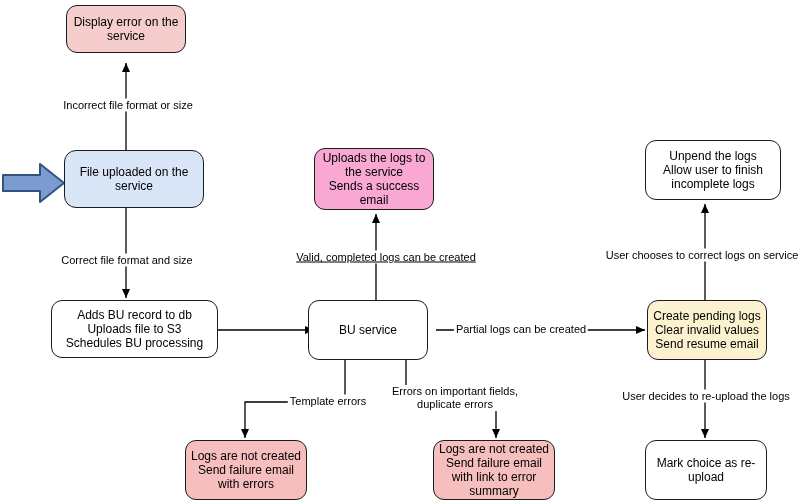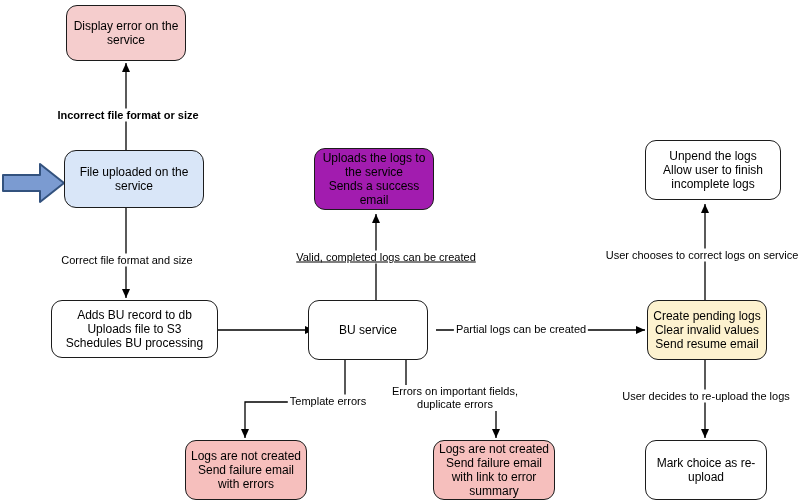--- a/index.html
+++ b/index.html
@@ -13,41 +13,41 @@
     position:absolute; box-sizing:border-box;
     display:flex; align-items:center; justify-content:center;
     text-align:center; white-space:pre-line;
     border:1.5px solid #1c1c1c; border-radius:11px;
     font-size:12px; line-height:14px; color:#000;
     background:#ffffff; padding:2px;
   }
   .fill-error   { background:#f5cdcd; }
   .fill-error2  { background:#f6bfbd; }
   .fill-input   { background:#d9e6f8; }
-  .fill-success { background:#a21caf; }
+  .fill-success { background:#f9a8d4; }
   .fill-pending { background:#fdf2cf; }
   .edge-label {
     position:absolute; transform:translate(-50%,-50%);
     background:#ffffff; color:#000;
     font-size:11px; line-height:13px; text-align:center;
     white-space:pre; padding:0 2px;
   }
   
-  #n-display-error  { left:66px;  top:5px;   width:120px; height:56px; }
+  #n-display-error  { left:66px;  top:5px;   width:120px; height:48px; }
   #n-file-uploaded  { left:64px;  top:150px; width:140px; height:58px;border-radius:12px; }
   #n-adds-bu        { left:51px;  top:300px; width:167px; height:58px; }
   #n-bu-service     { left:308px; top:300px; width:120px; height:60px; }
   #n-uploads-logs   { left:314px; top:148px; width:120px; height:62px; }
   #n-create-pending { left:647px; top:300px; width:120px; height:60px; }
   #n-unpend         { left:645px; top:140px; width:136px; height:60px; }
   #n-mark-reupload  { left:645px; top:440px; width:122px; height:60px; }
   #n-logs-errors    { left:185px; top:440px; width:122px; height:60px; }
   #n-logs-summary   { left:433px; top:440px; width:122px; height:60px; }
   
-  #l-incorrect   { left:128px; top:115px;font-weight:bold; }
+  #l-incorrect   { left:128px; top:105px; }
   #l-correct     { left:127px; top:260px; }
   #l-valid       { left:386px; top:257px;text-decoration:underline; }
   #l-partial     { left:521px; top:329px; }
   #l-template    { left:328px; top:401px; }
   #l-important   { left:455px; top:398px; }
   #l-user-correct{ left:702px; top:255px; }
   #l-user-reupload { left:706px; top:396px; }
 </style>
 </head>
 <body>

